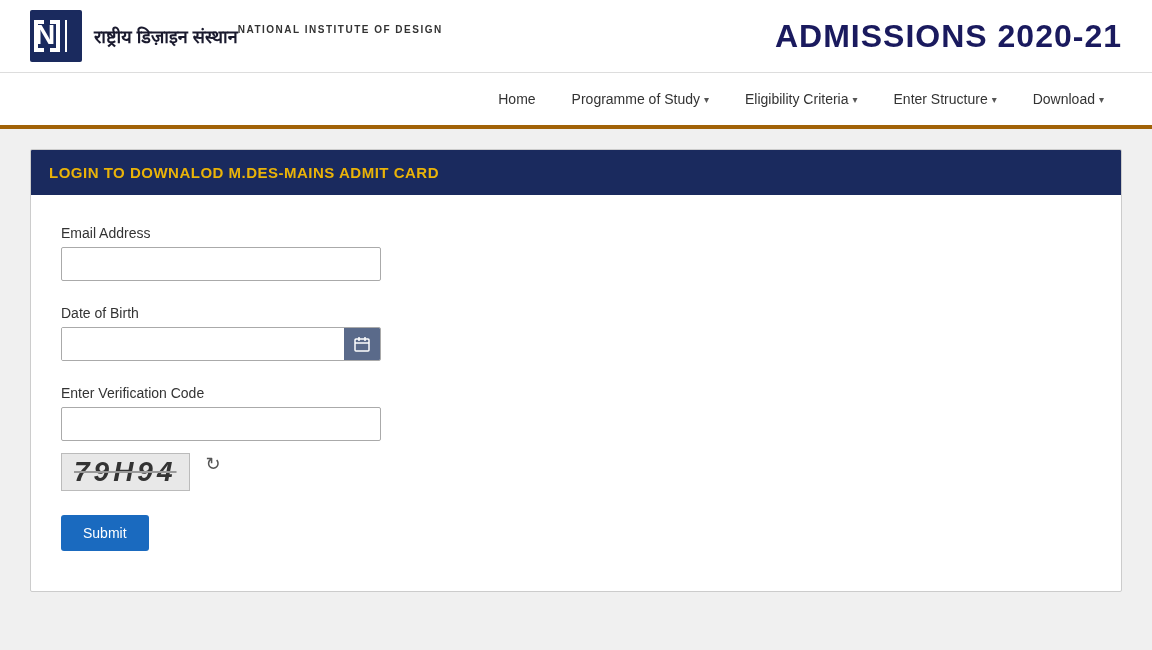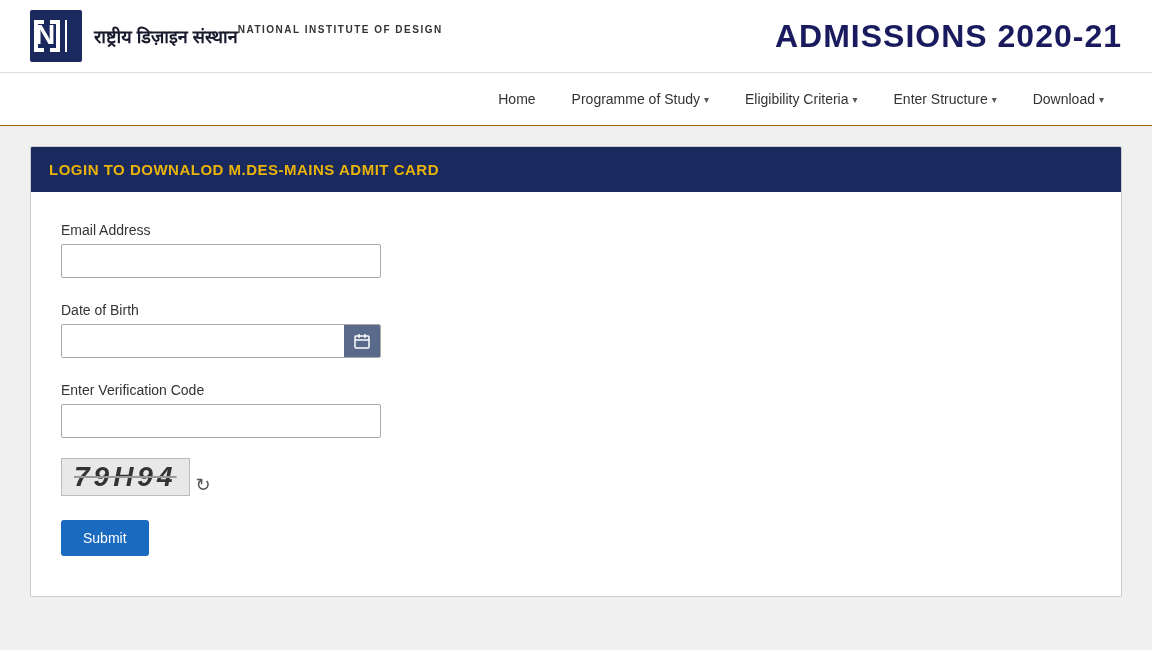--- a/index.html
+++ b/index.html
@@ -43,21 +43,21 @@
       color: #1a1a5e;
       letter-spacing: 1px;
     }
 
     
     .navbar {
       background: #fff;
       display: flex;
       justify-content: flex-end;
       padding: 0 30px;
-      border-bottom: 1px solid #a16207;
+      border-bottom: 4px solid #a16207;
     }
     .navbar a {
       display: inline-flex;
       align-items: center;
       gap: 4px;
       padding: 18px 18px;
       color: #333;
       text-decoration: none;
       font-size: 14px;
       cursor: pointer;
@@ -133,23 +133,23 @@
       color: #fff;
       font-size: 14px;
       display: flex;
       align-items: center;
       justify-content: center;
     }
 
     
     .captcha-display {
       display: flex;
-      align-items: flex-end;
-      gap: 6px;
-      margin-top: 20px;
+      align-items: flex-start;
+      gap: 16px;
+      margin-top: 12px;
     }
     .captcha-text {
       font-size: 28px;
       font-weight: bold;
       letter-spacing: 4px;
       color: #333;
       background: #e8e8e8;
       padding: 2px 12px;
       border: 1px solid #bbb;
       font-style: italic;

